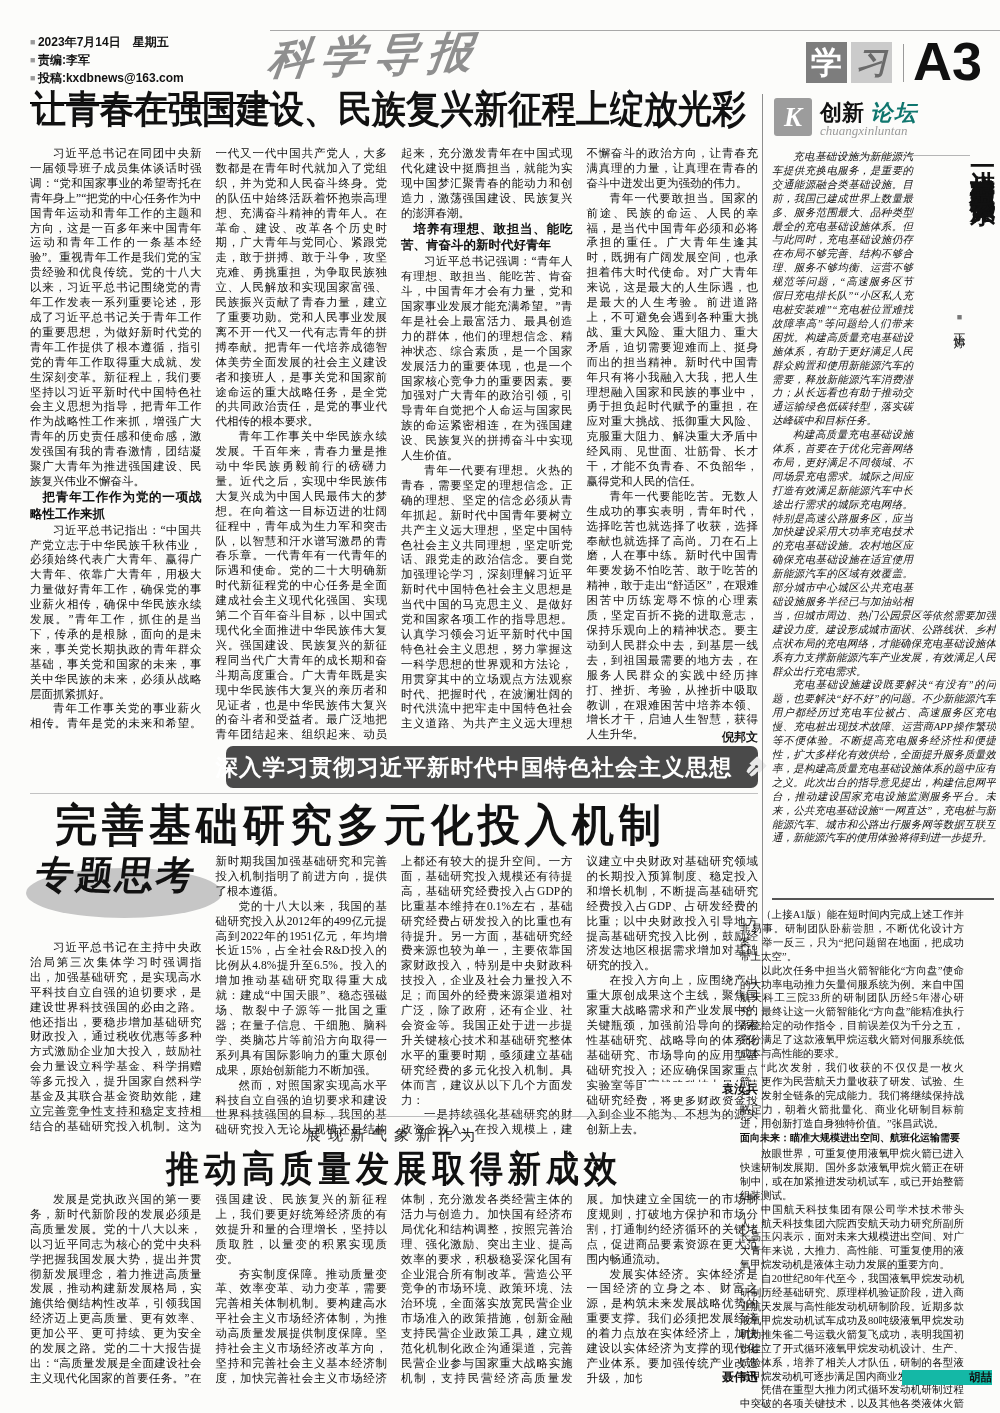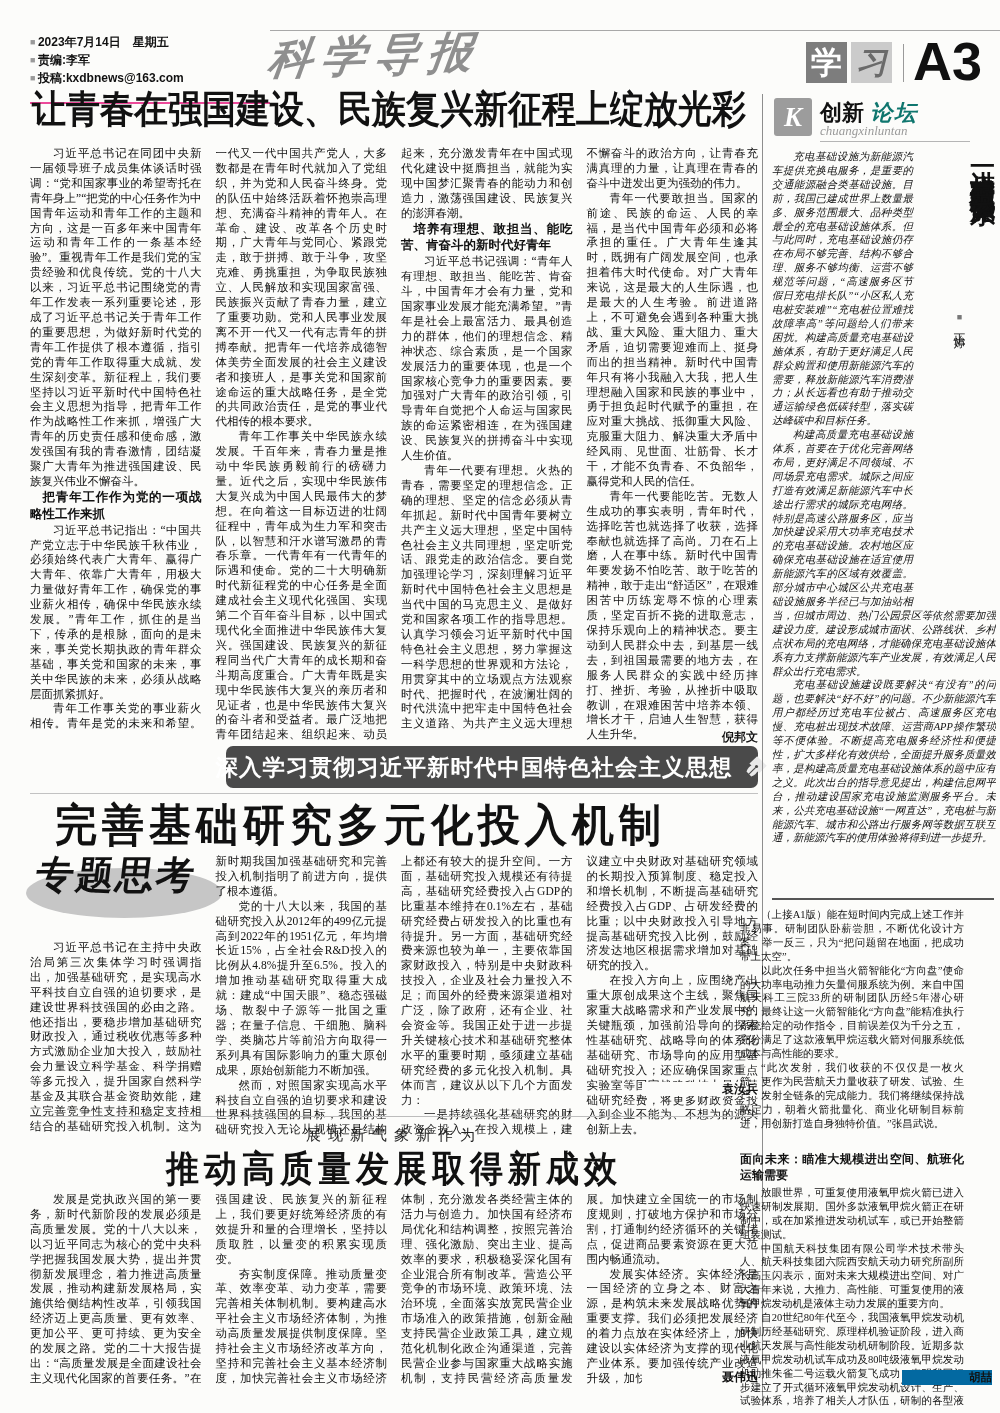--- a/index.html
+++ b/index.html
@@ -3,21 +3,21 @@
 <meta charset="utf-8">
 <style>
   html,body{margin:0;padding:0}
   body{width:1000px;height:1413px;position:relative;background:#fcfcfa;color:#111;
        font-family:"Liberation Serif",serif;overflow:hidden}
   .abs{position:absolute}
   .sans{font-family:"Liberation Sans",sans-serif}
   
   #topline{left:270px;top:30px;width:730px;height:1px;background:#a8a8a8}
   #infoblock{left:30px;top:33px;width:240px;font-size:12px;line-height:18px;font-weight:bold;
-             border-bottom:2px solid #ec4899;padding-bottom:15px;font-family:"Liberation Sans",sans-serif}
+             border-bottom:2px solid #000000;padding-bottom:15px;font-family:"Liberation Sans",sans-serif}
   #infoblock div::before{content:"■ ";color:#9a9a9a;font-size:9px;vertical-align:1px}
   #masthead{left:272px;top:30px;font-size:44px;font-weight:bold;font-style:italic;color:#8f8f8f;
             letter-spacing:9px;transform:skewX(-9deg) rotate(-2deg);transform-origin:left top;white-space:nowrap}
   .tile{width:41px;height:41px;text-align:center;line-height:41px;font-size:31px;font-weight:bold}
   #tile-xue{left:806px;top:42px;background:#7d7d7d;color:#fff}
   #tile-xi{left:851px;top:42px;background:#cbcbcb;color:#6a6a6a;font-style:italic;font-family:"Liberation Serif",serif}
   #pagedivider{left:903px;top:44px;width:1px;height:38px;background:#9a9a9a}
   #pageno{left:913px;top:30px;font-size:54px;font-weight:bold;font-family:Liberation Sans, sans-serif}
   
   #art1-headline{left:32px;top:84px;width:740px;font-size:34px;font-weight:900;white-space:nowrap;
@@ -57,33 +57,33 @@
   
   #sb-line{left:762px;top:94px;width:1px;height:1312px;background:#8d8d8d}
   #forum-header{left:774px;top:96px;width:222px;height:50px}
   #forum-k{position:absolute;left:0;top:2px;width:38px;height:38px;background:#9c9c9c;border-radius:3px;color:#fff;
            text-align:center;line-height:38px;font-size:27px;font-weight:bold;font-style:italic;
            font-family:"Liberation Serif",serif}
   #forum-title{position:absolute;left:46px;top:2px;font-size:22px;font-weight:900;white-space:nowrap;
                font-family:"Liberation Sans",sans-serif}
   #forum-title .script{font-family:"Liberation Serif",serif;font-style:italic;font-weight:bold;color:#0f766e;letter-spacing:2px}
   #forum-roman{position:absolute;left:46px;top:27px;font-size:13px;font-style:italic;color:#9a9a9a;
-               border-bottom:1px solid #b5b5b5;padding-bottom:2px;width:150px}
+               border-bottom:1px solid #b5b5b5;padding-bottom:16px;width:150px}
   #sb-charging{left:772px;top:150px;width:224px;height:744px;font-size:10.5px;line-height:13.9px;
                text-align:justify;overflow:hidden;font-style:italic}
   .vt-wrap{float:right;width:76px;height:440px;margin:0 0 6px 7px;display:flex;justify-content:flex-end;font-style:normal}
   .vt-author{writing-mode:vertical-rl;font-size:11.5px;padding-top:162px;margin-right:3px;letter-spacing:2px}
   .vt-author .sq{color:#777;font-size:9px}
   .vt-title{writing-mode:vertical-rl;font-size:25px;line-height:1.1;font-weight:900;letter-spacing:2px;
             font-family:"Liberation Sans",sans-serif}
   #sb-divider{left:772px;top:898px;width:222px;height:2px;background:#555}
   #sb-rocket{left:740px;top:908px;width:224px;height:500px;font-size:10.5px;line-height:13.9px;
              text-align:justify;overflow:hidden}
-  #sb-rocket .f-h{font-size:12px;margin:20px 0 3px;text-indent:0}
-  #sb-author{left:902px;top:1370px;width:90px;text-align:right;font-weight:bold;font-size:11.5px;background:#0369a1}
+  #sb-rocket .f-h{font-size:10px;margin:0 0 3px;text-indent:0}
+  #sb-author{left:902px;top:1370px;width:90px;text-align:right;font-weight:bold;font-size:11.5px;background:#14b8a6}
 </style>
 </head>
 <body>
 
 <div class="abs" id="topline"></div>
 <div class="abs" id="infoblock">
   <div><span>2023年7月14日</span>　<span>星期五</span></div>
   <div>责编:李军</div>
   <div>投稿:kxdbnews@163.com</div>
 </div>

